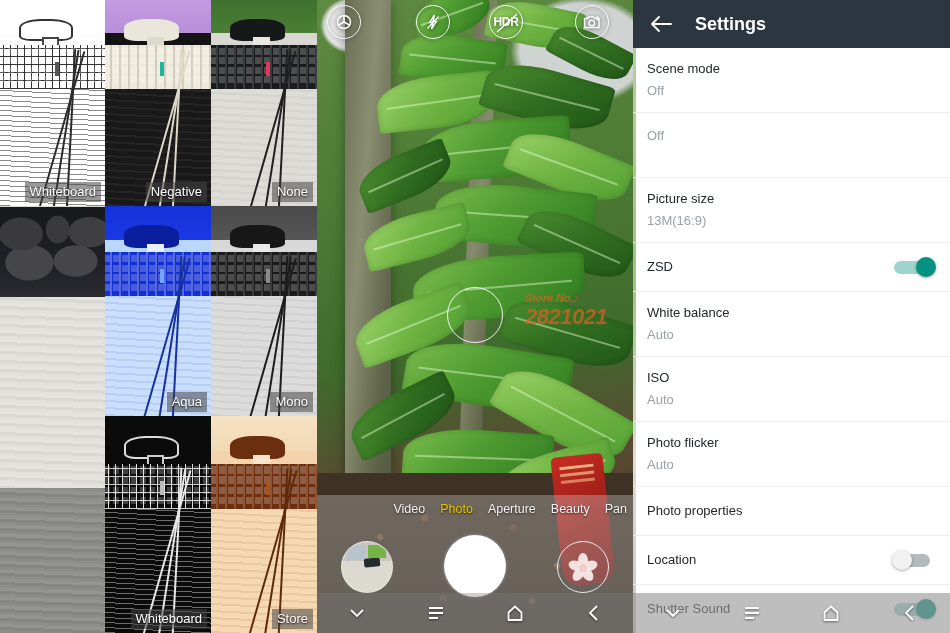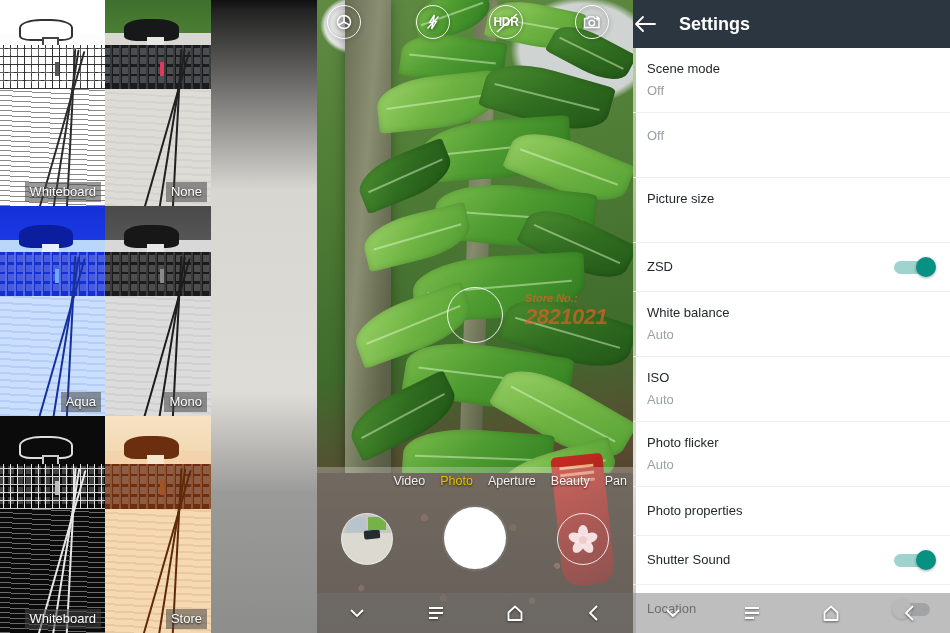--- a/index.html
+++ b/index.html
@@ -266,21 +266,21 @@
     font-size: 22px; font-weight: 700; font-style: italic;
     color: rgba(228,92,36,.70); letter-spacing: -0.5px;
   }
   .focus-ring {
     position: absolute; left: 447px; top: 287px; width: 56px; height: 56px;
     border: 1.5px solid rgba(255,255,255,.9); border-radius: 50%;
   }
 
   
   .cam-bottom {
-    position: absolute; left: 0; right: 0; bottom: 0; height: 166px;
+    position: absolute; left: 0; right: 0; bottom: 0; height: 138px;
     background: linear-gradient(rgba(230,230,230,.30), rgba(210,210,210,.34));
   }
   .modes {
     position: absolute; left: 0; right: 0; top: 4px; height: 20px;
     display: flex; align-items: center; justify-content: flex-end;
     gap: 15px; padding-right: 6px;
   }
   .mode {
     font-size: 12.5px; color: #f3f3f3;
     text-shadow: 0 1px 2px rgba(0,0,0,.7);
@@ -345,21 +345,21 @@
   .nav-btn { flex: 1; display: flex; align-items: center; justify-content: center; height: 40px; }
   .nav-btn svg { display: block; filter: drop-shadow(0 1px 1px rgba(0,0,0,.5)); }
 
   
   #settings-panel {
     position: absolute; left: 633px; top: 0; width: 317px; height: 633px;
     background: #fff; overflow: hidden;
   }
   .set-header {
     height: 48px; background: #2b3640;
-    display: flex; align-items: center; gap: 22px; 
+    display: flex; align-items: center; gap: 22px; padding-left: 16px;
   }
   .set-header .back { color: #fff; display: flex; align-items: center; }
   .set-title { color: #fff; font-size: 18px; font-weight: 700; }
   .set-list { position: relative; }
   .set-row {
     position: relative;
     padding: 11px 16px 11px 14px;
     border-bottom: 1px solid #eceff0;
     min-height: 65px;
   }
@@ -415,20 +415,41 @@
             </div>
             <div class="accent"></div>
             <div class="desk"></div>
             <div class="cable">
               <i></i>
               <i></i>
               <i></i>
             </div>
           </div>
           <div class="flabel">Whiteboard</div>
+        </div>
+        <div class="fcell">
+          <div class="scene f-negative">
+            <div class="wall"></div>
+            <div class="mon"></div>
+            <div class="stand"></div>
+            <div class="kb">
+              <div class="kbrow" style="top:6%"></div>
+              <div class="kbrow" style="top:28%"></div>
+              <div class="kbrow" style="top:50%"></div>
+              <div class="kbrow" style="top:72%"></div>
+            </div>
+            <div class="accent"></div>
+            <div class="desk"></div>
+            <div class="cable">
+              <i></i>
+              <i></i>
+              <i></i>
+            </div>
+          </div>
+          <div class="flabel">Negative</div>
         </div>
         <div class="fcell selected">
           <div class="scene f-none">
             <div class="wall"></div>
             <div class="mon"></div>
             <div class="stand"></div>
             <div class="kb">
               <div class="kbrow" style="top:6%"></div>
               <div class="kbrow" style="top:28%"></div>
               <div class="kbrow" style="top:50%"></div>
@@ -660,20 +681,21 @@
     <div class="set-list" id="set-list">
         <div class="set-row">
           <div class="set-label">Scene mode</div>
           <div class="set-value">Off</div>
         </div>
         <div class="set-row">
           <div class="set-value">Off</div>
         </div>
         <div class="set-row">
           <div class="set-label">Picture size</div>
+          <div class="set-value">13M(16:9)</div>
         </div>
         <div class="set-row short">
           <div class="set-label">ZSD</div>
           <div class="toggle on">
             <div class="track"></div>
             <div class="knob"></div>
           </div>
         </div>
         <div class="set-row">
           <div class="set-label">White balance</div>
@@ -684,33 +706,33 @@
           <div class="set-value">Auto</div>
         </div>
         <div class="set-row">
           <div class="set-label">Photo flicker</div>
           <div class="set-value">Auto</div>
         </div>
         <div class="set-row short">
           <div class="set-label">Photo properties</div>
         </div>
         <div class="set-row short">
+          <div class="set-label">Location</div>
+          <div class="toggle off">
+            <div class="track"></div>
+            <div class="knob"></div>
+          </div>
+        </div>
+        <div class="set-row short">
           <div class="set-label">Shutter Sound</div>
           <div class="toggle on">
             <div class="track"></div>
             <div class="knob"></div>
           </div>
         </div>
-        <div class="set-row short">
-          <div class="set-label">Location</div>
-          <div class="toggle off">
-            <div class="track"></div>
-            <div class="knob"></div>
-          </div>
-        </div>
       </div>
 
     <div class="navbar set">
       <div class="nav-btn">
         <svg width="18" height="12" viewBox="0 0 18 12" fill="none" stroke="#fff" stroke-width="1.8">
           <path d="M3 3 L9 9 L15 3"></path>
         </svg>
       </div>
       <div class="nav-btn">
         <svg width="18" height="16" viewBox="0 0 18 16" fill="none" stroke="#fff" stroke-width="2">

